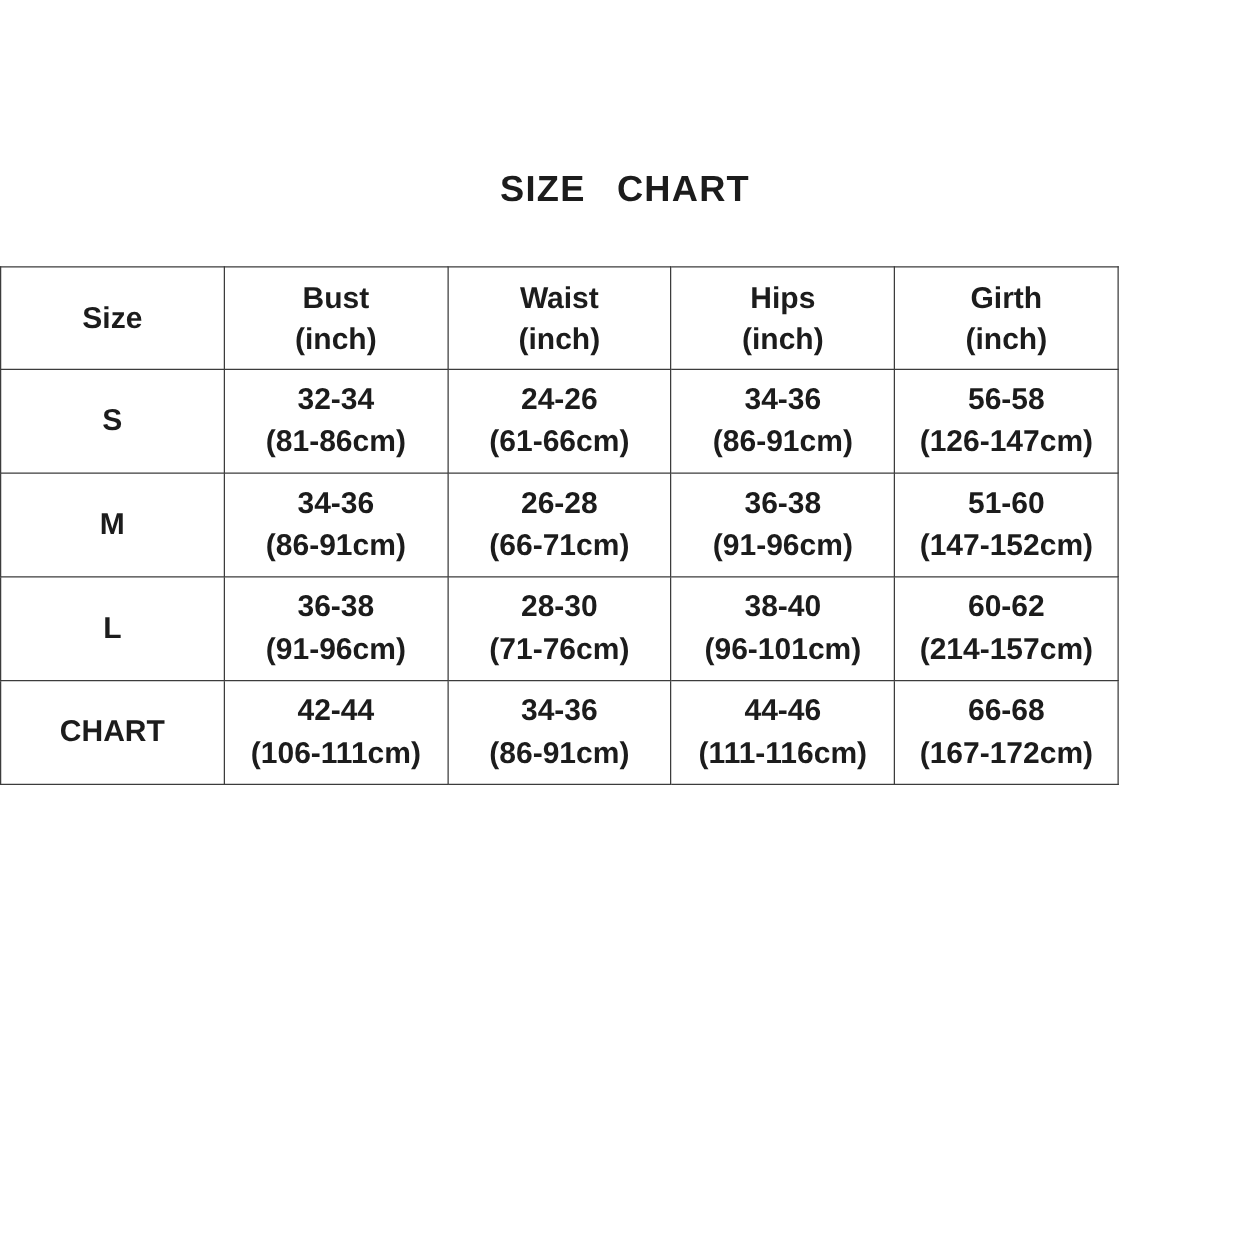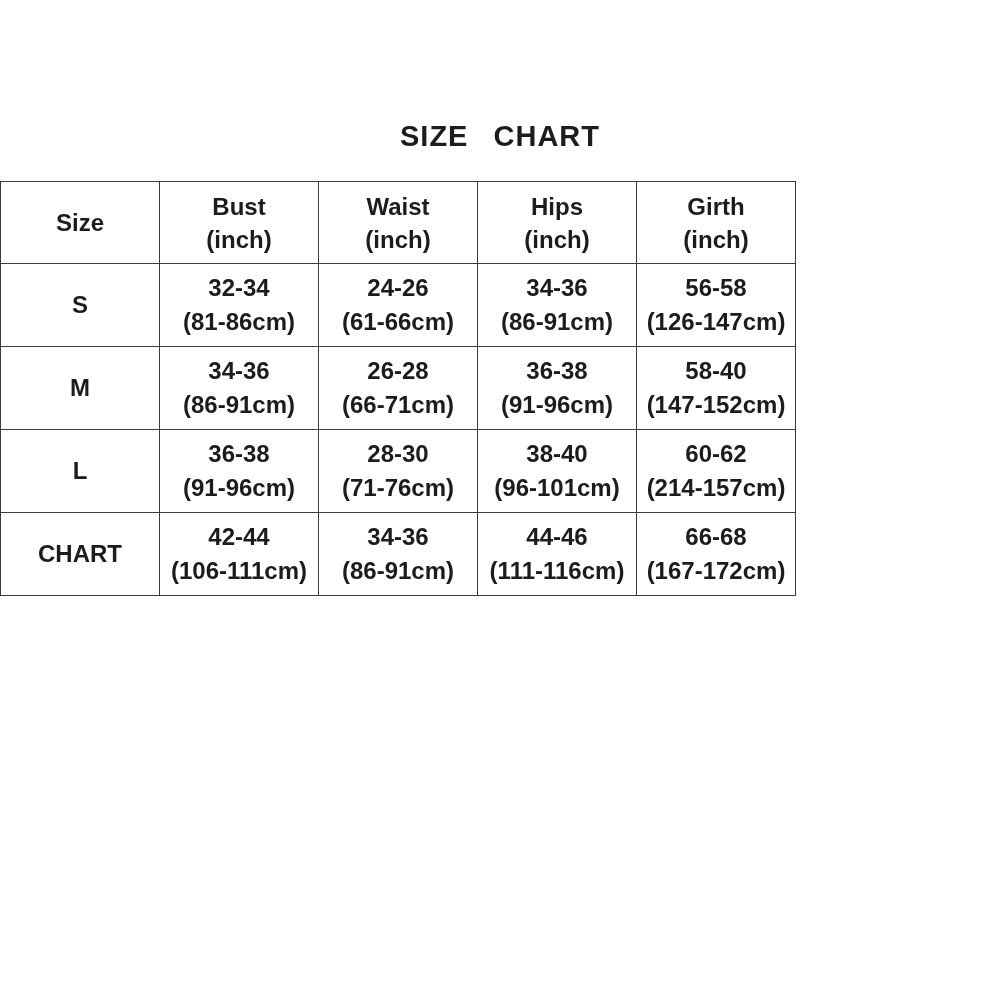--- a/index.html
+++ b/index.html
@@ -8,32 +8,32 @@
     background: #ffffff;
   }
   body {
     width: 1000px;
     height: 1000px;
     font-family: "Liberation Sans", sans-serif;
     color: #1c1c1c;
     overflow: hidden;
   }
   .page-title {
-    margin: 0;
+    margin: 16px;
     padding-top: 120px;
     height: 61px;
     text-align: center;
     font-size: 29px;
     font-weight: bold;
     letter-spacing: 1px;
     word-spacing: 16px;
     color: #1c1c1c;
   }
   table.size-chart {
-    width: 796px;
+    width: 895px;
     border-collapse: collapse;
     table-layout: fixed;
     border-radius: 10px;
   }
   table.size-chart th,
   table.size-chart td {
     border: 1.5px solid #3c3c3c;
     text-align: center;
     vertical-align: middle;
     font-weight: bold;
@@ -117,21 +117,21 @@
       </td>
       <td>
         <span class="cell-line">26-28</span>
         <span class="cell-line">(66-71cm)</span>
       </td>
       <td>
         <span class="cell-line">36-38</span>
         <span class="cell-line">(91-96cm)</span>
       </td>
       <td>
-        <span class="cell-line">58-40</span>
+        <span class="cell-line">51-60</span>
         <span class="cell-line">(147-152cm)</span>
       </td>
     </tr>
     <tr>
       <th>L</th>
       <td>
         <span class="cell-line">36-38</span>
         <span class="cell-line">(91-96cm)</span>
       </td>
       <td>

